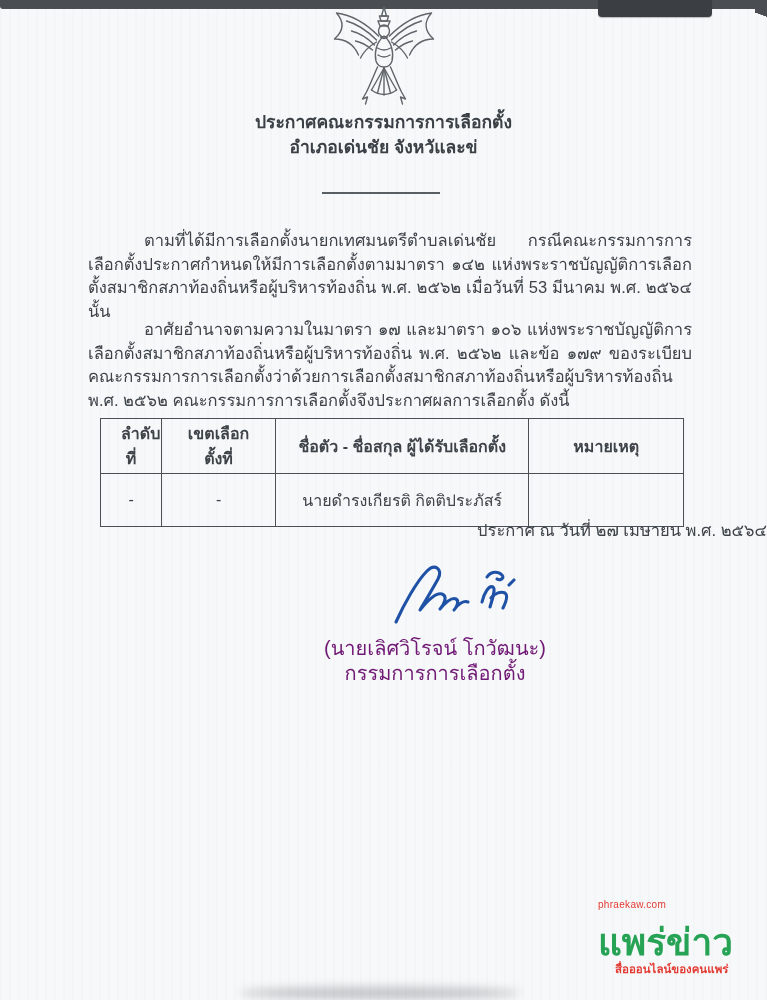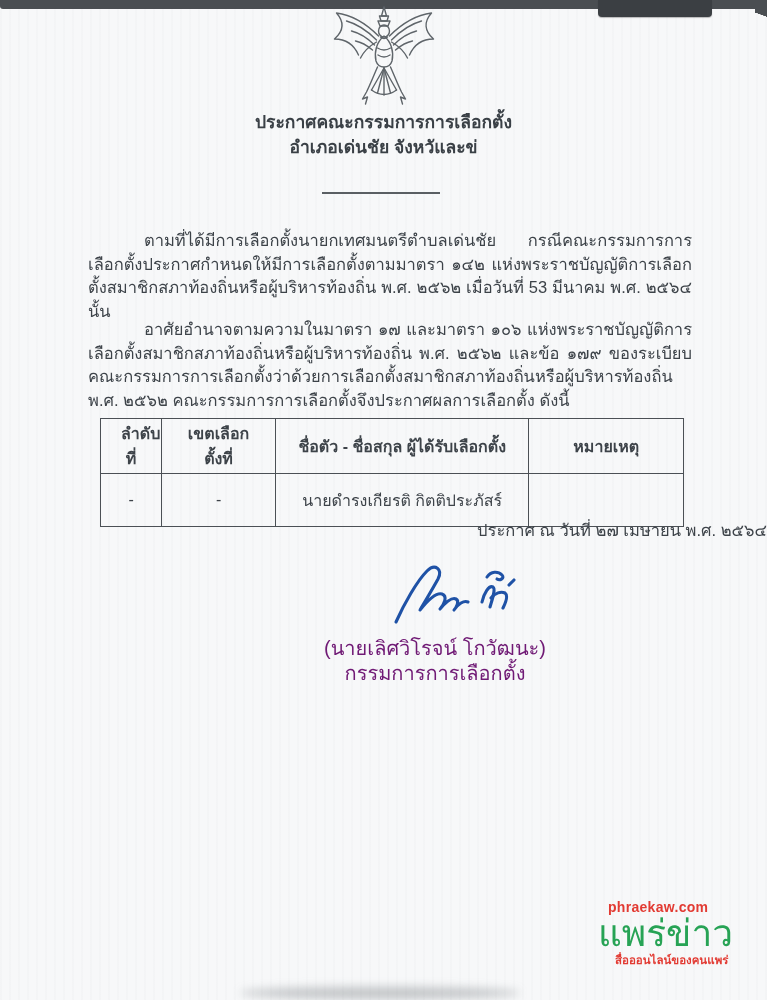--- a/index.html
+++ b/index.html
@@ -56,24 +56,24 @@
   .issued-line { position: absolute; top: 517px; left: 0; width: 767px;
     text-align: right; font-size: 16.5px; color: #3d4349; }
 
   .signature-wrap { position: absolute; top: 560px; left: 388px; }
 
   .signer-block { position: absolute; top: 636px; left: 270px; width: 330px;
     text-align: center; font-size: 20px; line-height: 25px; color: #701a75; }
 
   .watermark { position: absolute; top: 900px; left: 598px; width: 155px;
     line-height: 1; }
-  .watermark .site { display: block; margin-left: 10px; font-size: 14px;
-    font-weight: bold; letter-spacing: .3px; }
-  .watermark .brand { display: block; font-size: 37px; font-weight: normal;
-    letter-spacing: 0; margin-top: 1px; }
+  .watermark .site { display: block; font-size: 10px;
+    font-weight: normal; letter-spacing: .3px; }
+  .watermark .brand { display: block; font-size: 37px; font-weight: bold;
+    letter-spacing: 0; margin-top: 14px; }
   .watermark .tagline { display: block; font-size: 11.5px; font-weight: bold;
     margin-top: 3px; margin-left: 17px; }
 
   .bottom-smudge { position: absolute; top: 987px; left: 240px; width: 280px;
     height: 12px; background: rgba(95,100,106,0.35); filter: blur(5px);
     border-radius: 50%; }
 </style>
 </head>
 <body>
 

